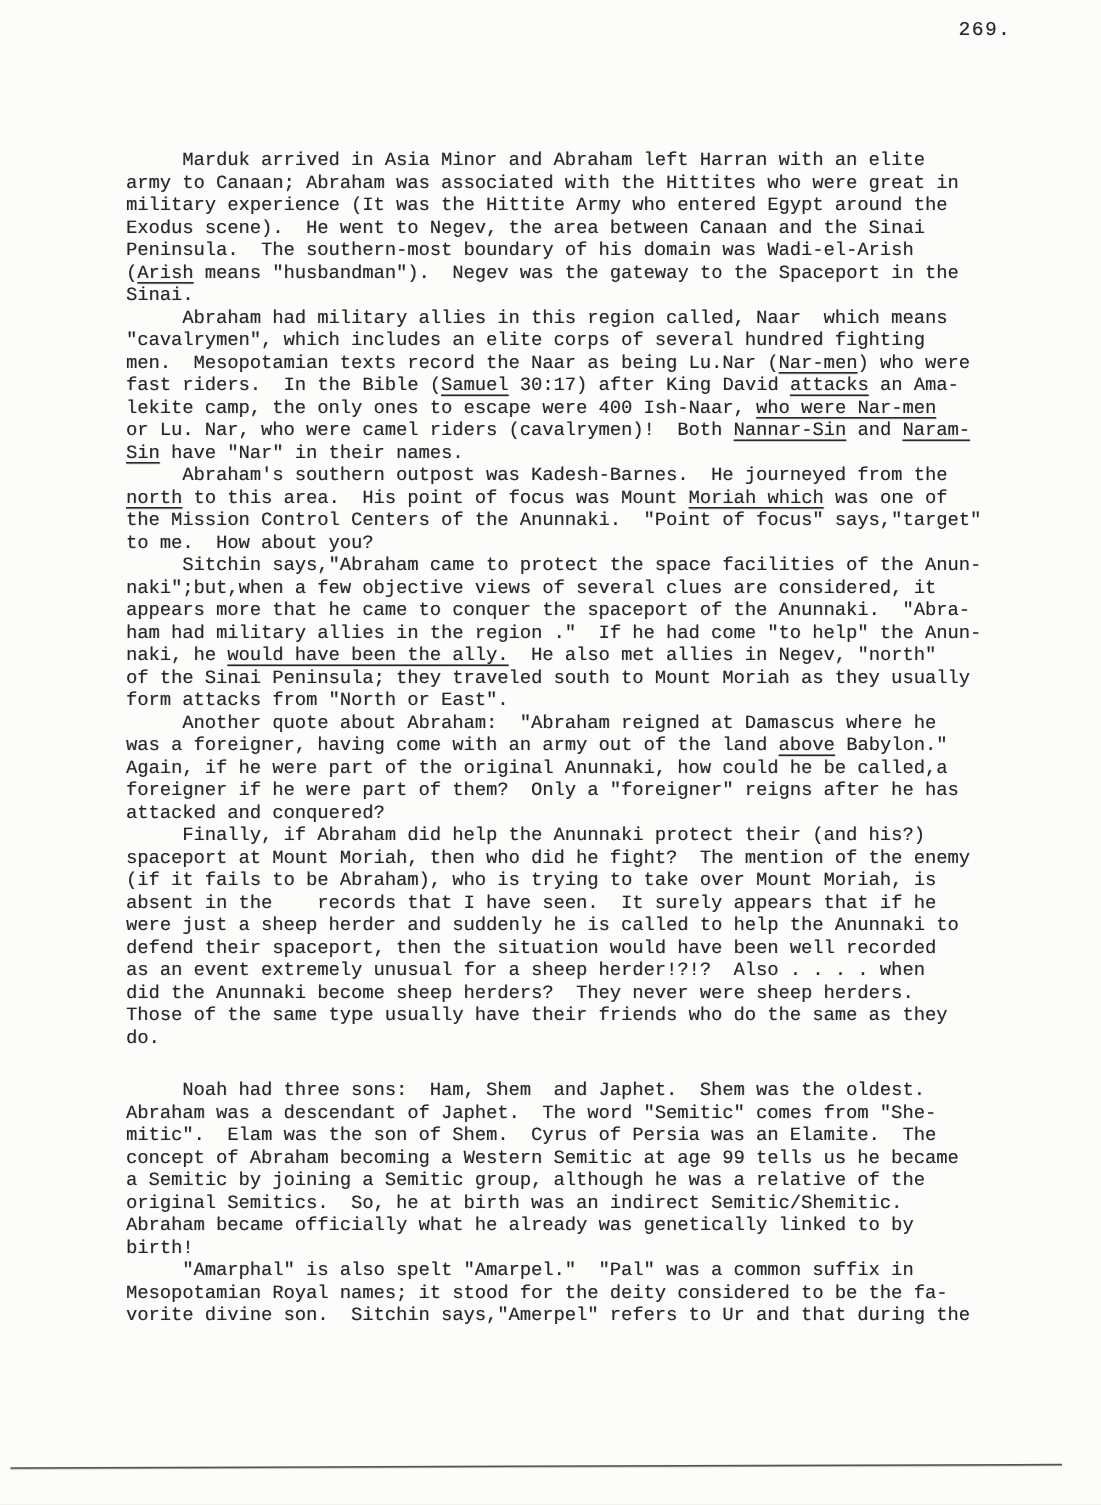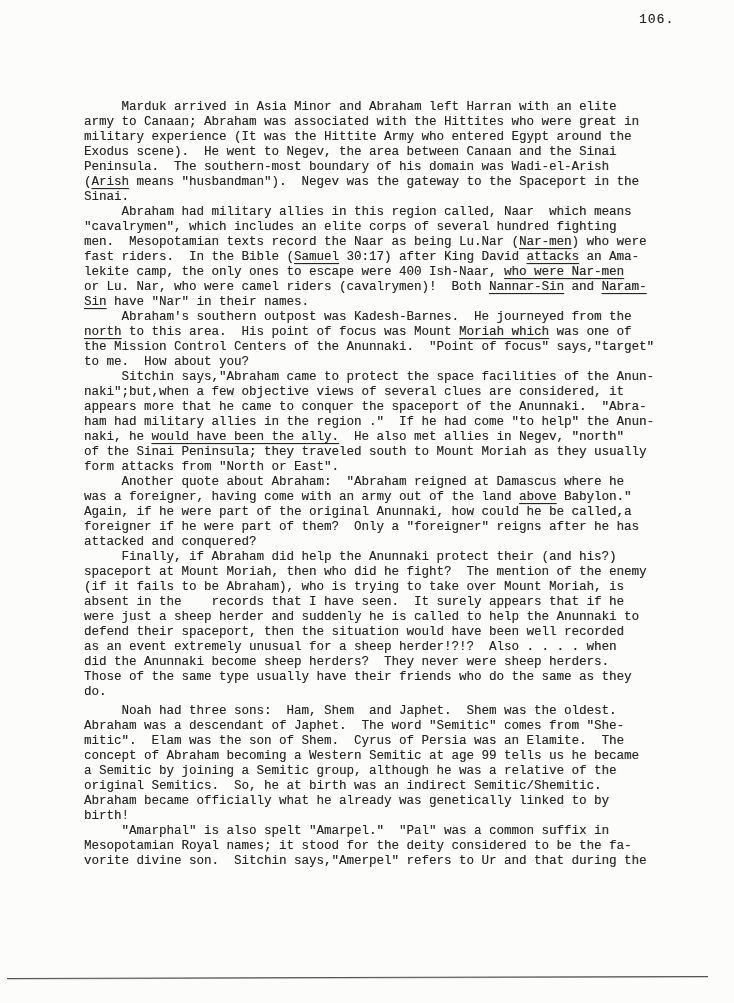--- a/index.html
+++ b/index.html
@@ -30,21 +30,21 @@
     position: absolute;
     left: 84px;
     top: 100px;
     width: 582px;
     font-size: 12.5px;
     line-height: 15px;
     white-space: pre;
     text-shadow: 0.3px 0.3px 0.5px rgba(30,30,30,0.4);
   }
   .para { margin: 0; padding: 0; font-family: Liberation Mono, monospace; }
-  .para.gap { margin-top: 4px; }
+  .para.gap { margin-top: 20px; }
   .line { height: 15px; }
   .u {
     text-decoration: underline;
     text-decoration-thickness: 1px;
     text-underline-offset: 2.5px;
     margin-top: 39px;
   }
   .scan-edge-line {
     position: absolute;
     left: 7px;
@@ -53,16 +53,16 @@
     height: 1px;
     background: #555550;
     transform: rotate(-0.18deg);
     box-shadow: 0 0.5px 0.5px rgba(80,80,75,0.5);
   }
 </style>
 </head>
 <body>
 
 <div class="scan-page">
-  <div class="page-number">106.</div>
+  <div class="page-number">269.</div>
   <div class="text-block"><div class="para"><div class="line"><span>     Marduk arrived in Asia Minor and Abraham left Harran with an elite</span></div><div class="line"><span>army to Canaan; Abraham was associated with the Hittites who were great in</span></div><div class="line"><span>military experience (It was the Hittite Army who entered Egypt around the</span></div><div class="line"><span>Exodus scene).  He went to Negev, the area between Canaan and the Sinai</span></div><div class="line"><span>Peninsula.  The southern-most boundary of his domain was Wadi-el-Arish</span></div><div class="line"><span>(</span><span class="u">Arish</span><span> means "husbandman").  Negev was the gateway to the Spaceport in the</span></div><div class="line"><span>Sinai.</span></div></div><div class="para"><div class="line"><span>     Abraham had military allies in this region called, Naar  which means</span></div><div class="line"><span>"cavalrymen", which includes an elite corps of several hundred fighting</span></div><div class="line"><span>men.  Mesopotamian texts record the Naar as being Lu.Nar (</span><span class="u">Nar-men</span><span>) who were</span></div><div class="line"><span>fast riders.  In the Bible (</span><span class="u">Samuel</span><span> 30:17) after King David </span><span class="u">attacks</span><span> an Ama-</span></div><div class="line"><span>lekite camp, the only ones to escape were 400 Ish-Naar, </span><span class="u">who were Nar-men</span></div><div class="line"><span>or Lu. Nar, who were camel riders (cavalrymen)!  Both </span><span class="u">Nannar-Sin</span><span> and </span><span class="u">Naram-</span></div><div class="line"><span class="u">Sin</span><span> have "Nar" in their names.</span></div></div><div class="para"><div class="line"><span>     Abraham's southern outpost was Kadesh-Barnes.  He journeyed from the</span></div><div class="line"><span class="u">north</span><span> to this area.  His point of focus was Mount </span><span class="u">Moriah which</span><span> was one of</span></div><div class="line"><span>the Mission Control Centers of the Anunnaki.  "Point of focus" says,"target"</span></div><div class="line"><span>to me.  How about you?</span></div></div><div class="para"><div class="line"><span>     Sitchin says,"Abraham came to protect the space facilities of the Anun-</span></div><div class="line"><span>naki";but,when a few objective views of several clues are considered, it</span></div><div class="line"><span>appears more that he came to conquer the spaceport of the Anunnaki.  "Abra-</span></div><div class="line"><span>ham had military allies in the region ."  If he had come "to help" the Anun-</span></div><div class="line"><span>naki, he </span><span class="u">would have been the ally.</span><span>  He also met allies in Negev, "north"</span></div><div class="line"><span>of the Sinai Peninsula; they traveled south to Mount Moriah as they usually</span></div><div class="line"><span>form attacks from "North or East".</span></div></div><div class="para"><div class="line"><span>     Another quote about Abraham:  "Abraham reigned at Damascus where he</span></div><div class="line"><span>was a foreigner, having come with an army out of the land </span><span class="u">above</span><span> Babylon."</span></div><div class="line"><span>Again, if he were part of the original Anunnaki, how could he be called,a</span></div><div class="line"><span>foreigner if he were part of them?  Only a "foreigner" reigns after he has</span></div><div class="line"><span>attacked and conquered?</span></div></div><div class="para"><div class="line"><span>     Finally, if Abraham did help the Anunnaki protect their (and his?)</span></div><div class="line"><span>spaceport at Mount Moriah, then who did he fight?  The mention of the enemy</span></div><div class="line"><span>(if it fails to be Abraham), who is trying to take over Mount Moriah, is</span></div><div class="line"><span>absent in the    records that I have seen.  It surely appears that if he</span></div><div class="line"><span>were just a sheep herder and suddenly he is called to help the Anunnaki to</span></div><div class="line"><span>defend their spaceport, then the situation would have been well recorded</span></div><div class="line"><span>as an event extremely unusual for a sheep herder!?!?  Also . . . . when</span></div><div class="line"><span>did the Anunnaki become sheep herders?  They never were sheep herders.</span></div><div class="line"><span>Those of the same type usually have their friends who do the same as they</span></div><div class="line"><span>do.</span></div></div><div class="para gap"><div class="line"><span>     Noah had three sons:  Ham, Shem  and Japhet.  Shem was the oldest.</span></div><div class="line"><span>Abraham was a descendant of Japhet.  The word "Semitic" comes from "She-</span></div><div class="line"><span>mitic".  Elam was the son of Shem.  Cyrus of Persia was an Elamite.  The</span></div><div class="line"><span>concept of Abraham becoming a Western Semitic at age 99 tells us he became</span></div><div class="line"><span>a Semitic by joining a Semitic group, although he was a relative of the</span></div><div class="line"><span>original Semitics.  So, he at birth was an indirect Semitic/Shemitic.</span></div><div class="line"><span>Abraham became officially what he already was genetically linked to by</span></div><div class="line"><span>birth!</span></div></div><div class="para"><div class="line"><span>     "Amarphal" is also spelt "Amarpel."  "Pal" was a common suffix in</span></div><div class="line"><span>Mesopotamian Royal names; it stood for the deity considered to be the fa-</span></div><div class="line"><span>vorite divine son.  Sitchin says,"Amerpel" refers to Ur and that during the</span></div></div></div>
   <div class="scan-edge-line"></div>
 </div>
 
 </body></html>

